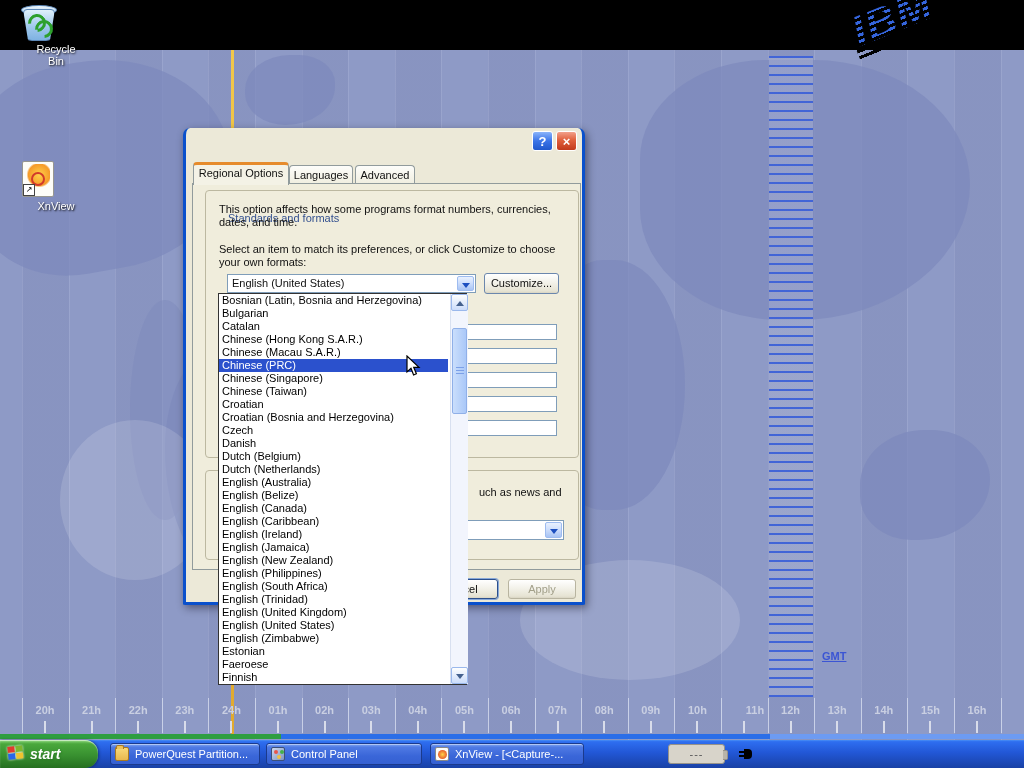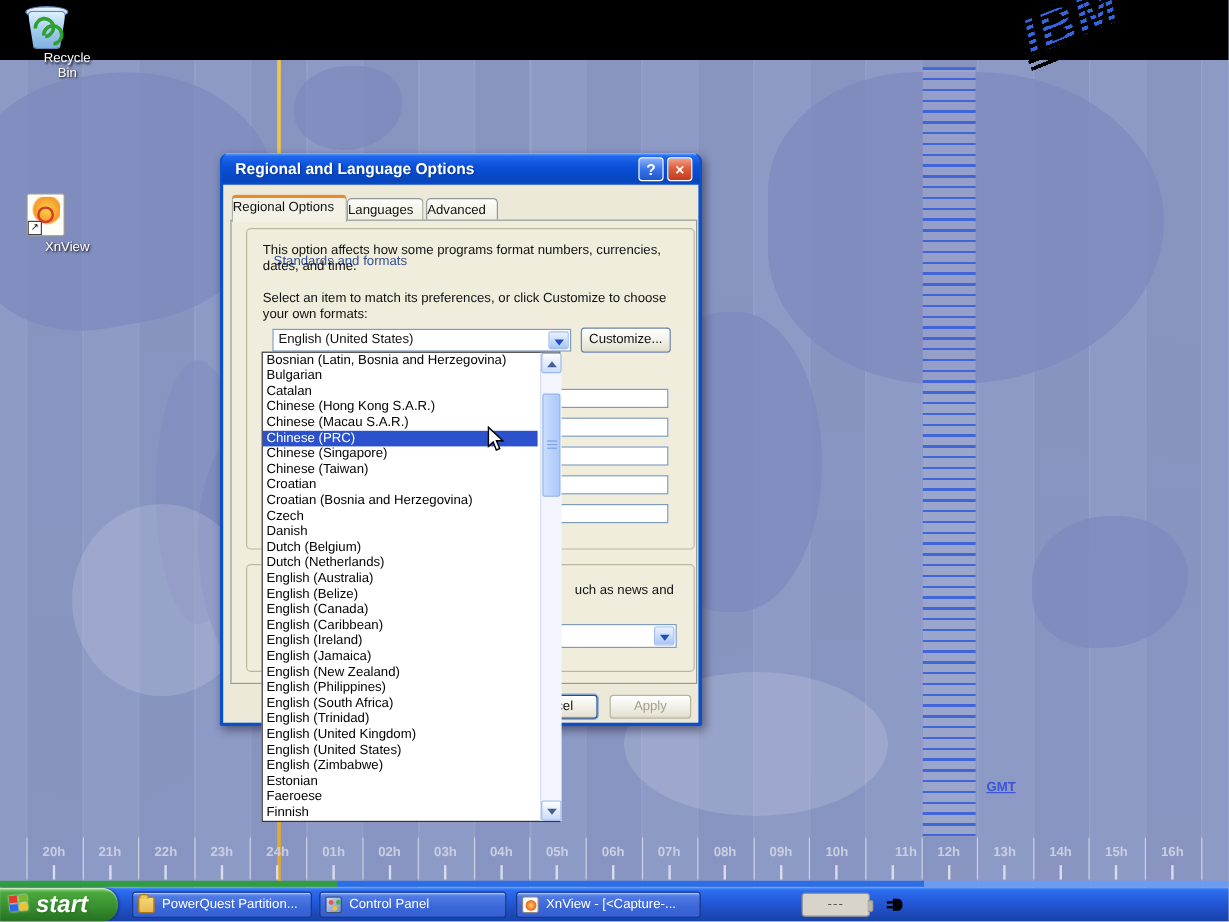--- a/index.html
+++ b/index.html
@@ -60,21 +60,21 @@
     box-shadow:2px 3px 8px rgba(0,0,20,.45);box-sizing:border-box;font-size:11px;color:#111;}
   #dlg-title{position:absolute;left:-1px;top:0;right:-1px;height:26px;border-radius:6px 6px 0 0;
     background:linear-gradient(180deg,#5a9cf8 0%,#2068ec 9%,#0a50d8 42%,#0845bc 88%,#0c4ecd 100%);
     color:#fff;font-weight:bold;font-size:13px;line-height:26px;padding-left:11px;box-sizing:border-box;
     text-shadow:1px 1px 1px #063a9e;}
   .tb-btn{position:absolute;top:3px;width:21px;height:20px;border:1px solid #fff;border-radius:3px;
     color:#fff;font-weight:bold;text-align:center;line-height:19px;font-size:13px;box-sizing:border-box;cursor:pointer;}
   #btn-help{right:29px;background:linear-gradient(180deg,#8ab4fa,#3a74e8 50%,#2058cc);}
   #btn-close{right:5px;background:linear-gradient(180deg,#f2a08a,#e0603c 45%,#c23a1c);}
   .tab{position:absolute;top:37px;height:19px;background:linear-gradient(180deg,#fdfdfa,#f0eedf);
-    border:1px solid #919b9c;border-bottom:none;border-radius:4px 4px 0 0;text-align:left;
+    border:1px solid #919b9c;border-bottom:none;border-radius:4px 4px 0 0;text-align:center;
     font-size:11px;line-height:18px;box-sizing:border-box;z-index:1;cursor:pointer;}
   .tab.active{top:34px;height:23px;z-index:3;background:#f4f2e6;border-top:3px solid #e68b2c;line-height:17px;}
   #page{position:absolute;left:6px;top:55px;width:389px;height:387px;background:#f0eddc;border:1px solid #919b9c;box-sizing:border-box;z-index:2;}
   .groupbox{position:absolute;border:1px solid #bcb8a0;border-radius:4px;}
   .gb-caption{position:absolute;font-size:11px;color:#33508f;background:#f0eddc;padding:0 3px;line-height:12px;}
   #gb-standards{left:12px;top:6px;width:372px;height:266px;}
   #cap-standards{left:20px;top:0;}
   #std-desc{position:absolute;left:26px;top:19px;width:352px;line-height:13px;}
   #std-instr{position:absolute;left:26px;top:59px;width:356px;line-height:13px;}
   .xp-field{background:#fff;border:1px solid #7f9db9;box-sizing:border-box;}
@@ -110,21 +110,21 @@
 
   
   #cursor{position:absolute;left:406px;top:355px;z-index:99;pointer-events:none;}
 
   
   #taskbar{position:absolute;left:0;top:740px;width:1024px;height:28px;z-index:50;
     background:linear-gradient(180deg,#4a90f4 0%,#2e6ef0 6%,#2257d6 45%,#1941a5 100%);}
   #start-btn{position:absolute;left:0;top:0;width:98px;height:28px;border-radius:0 13px 13px 0;
     background:linear-gradient(180deg,#8ed87c 0%,#4aa83c 14%,#389030 55%,#257020 100%);
     box-shadow:inset 0 1px 1px rgba(255,255,255,.6),1px 0 3px rgba(0,0,0,.4);cursor:pointer;
-    color:#fff;font-weight:bold;font-style:italic;font-size:20px;line-height:28px;text-shadow:1px 1px 2px #14481040;}
+    color:#fff;font-weight:bold;font-style:italic;font-size:14px;line-height:28px;text-shadow:1px 1px 2px #14481040;}
   #start-flag{position:absolute;left:8px;top:6px;width:17px;height:15px;transform:rotate(-6deg);filter:drop-shadow(0 0 1px #fff);}
   #start-flag i{position:absolute;width:7px;height:6px;}
   #sf-r{left:0;top:0;background:#e23a2e;} #sf-g{left:8px;top:0;background:#7db72f;}
   #sf-b{left:0;top:7px;background:#2a66e8;} #sf-y{left:8px;top:7px;background:#efc32f;}
   #start-text{position:absolute;left:30px;top:0;}
   .task-btn{position:absolute;top:3px;height:22px;border-radius:3px;border:1px solid #1b3a8c;box-sizing:border-box;
     background:linear-gradient(180deg,#82a7f2 0%,#4f7ae4 16%,#3a66d8 60%,#3560d2 100%);
     box-shadow:inset 0 1px 0 rgba(255,255,255,.4);color:#fff;font-size:11px;line-height:20px;cursor:pointer;
     white-space:nowrap;overflow:hidden;padding-left:24px;}
   .task-ic{position:absolute;left:4px;top:3px;width:14px;height:14px;}
@@ -276,21 +276,20 @@
     <div class="art" id="xnv-art">
       <div id="xnv-card"></div>
         <div id="xnv-sun"></div>
         <div id="xnv-ring"></div>
       <div id="xnv-short">↗</div>
     </div>
     <div class="lbl">XnView</div>
   </div>
 
   <div id="dlg">
-    <div id="dlg-title"><span>Regional and Language Options</span></div>
     <div class="tb-btn" id="btn-help">?</div>
     <div class="tb-btn" id="btn-close">×</div>
 
     <div id="tabs">
 
     <div class="tab active" style="left: 7px; width: 96px;">Regional Options</div>
         <div class="tab" style="left: 103px; width: 64px;">Languages</div>
         <div class="tab" style="left: 169px; width: 60px;">Advanced</div>
       </div>
     <div id="page">

